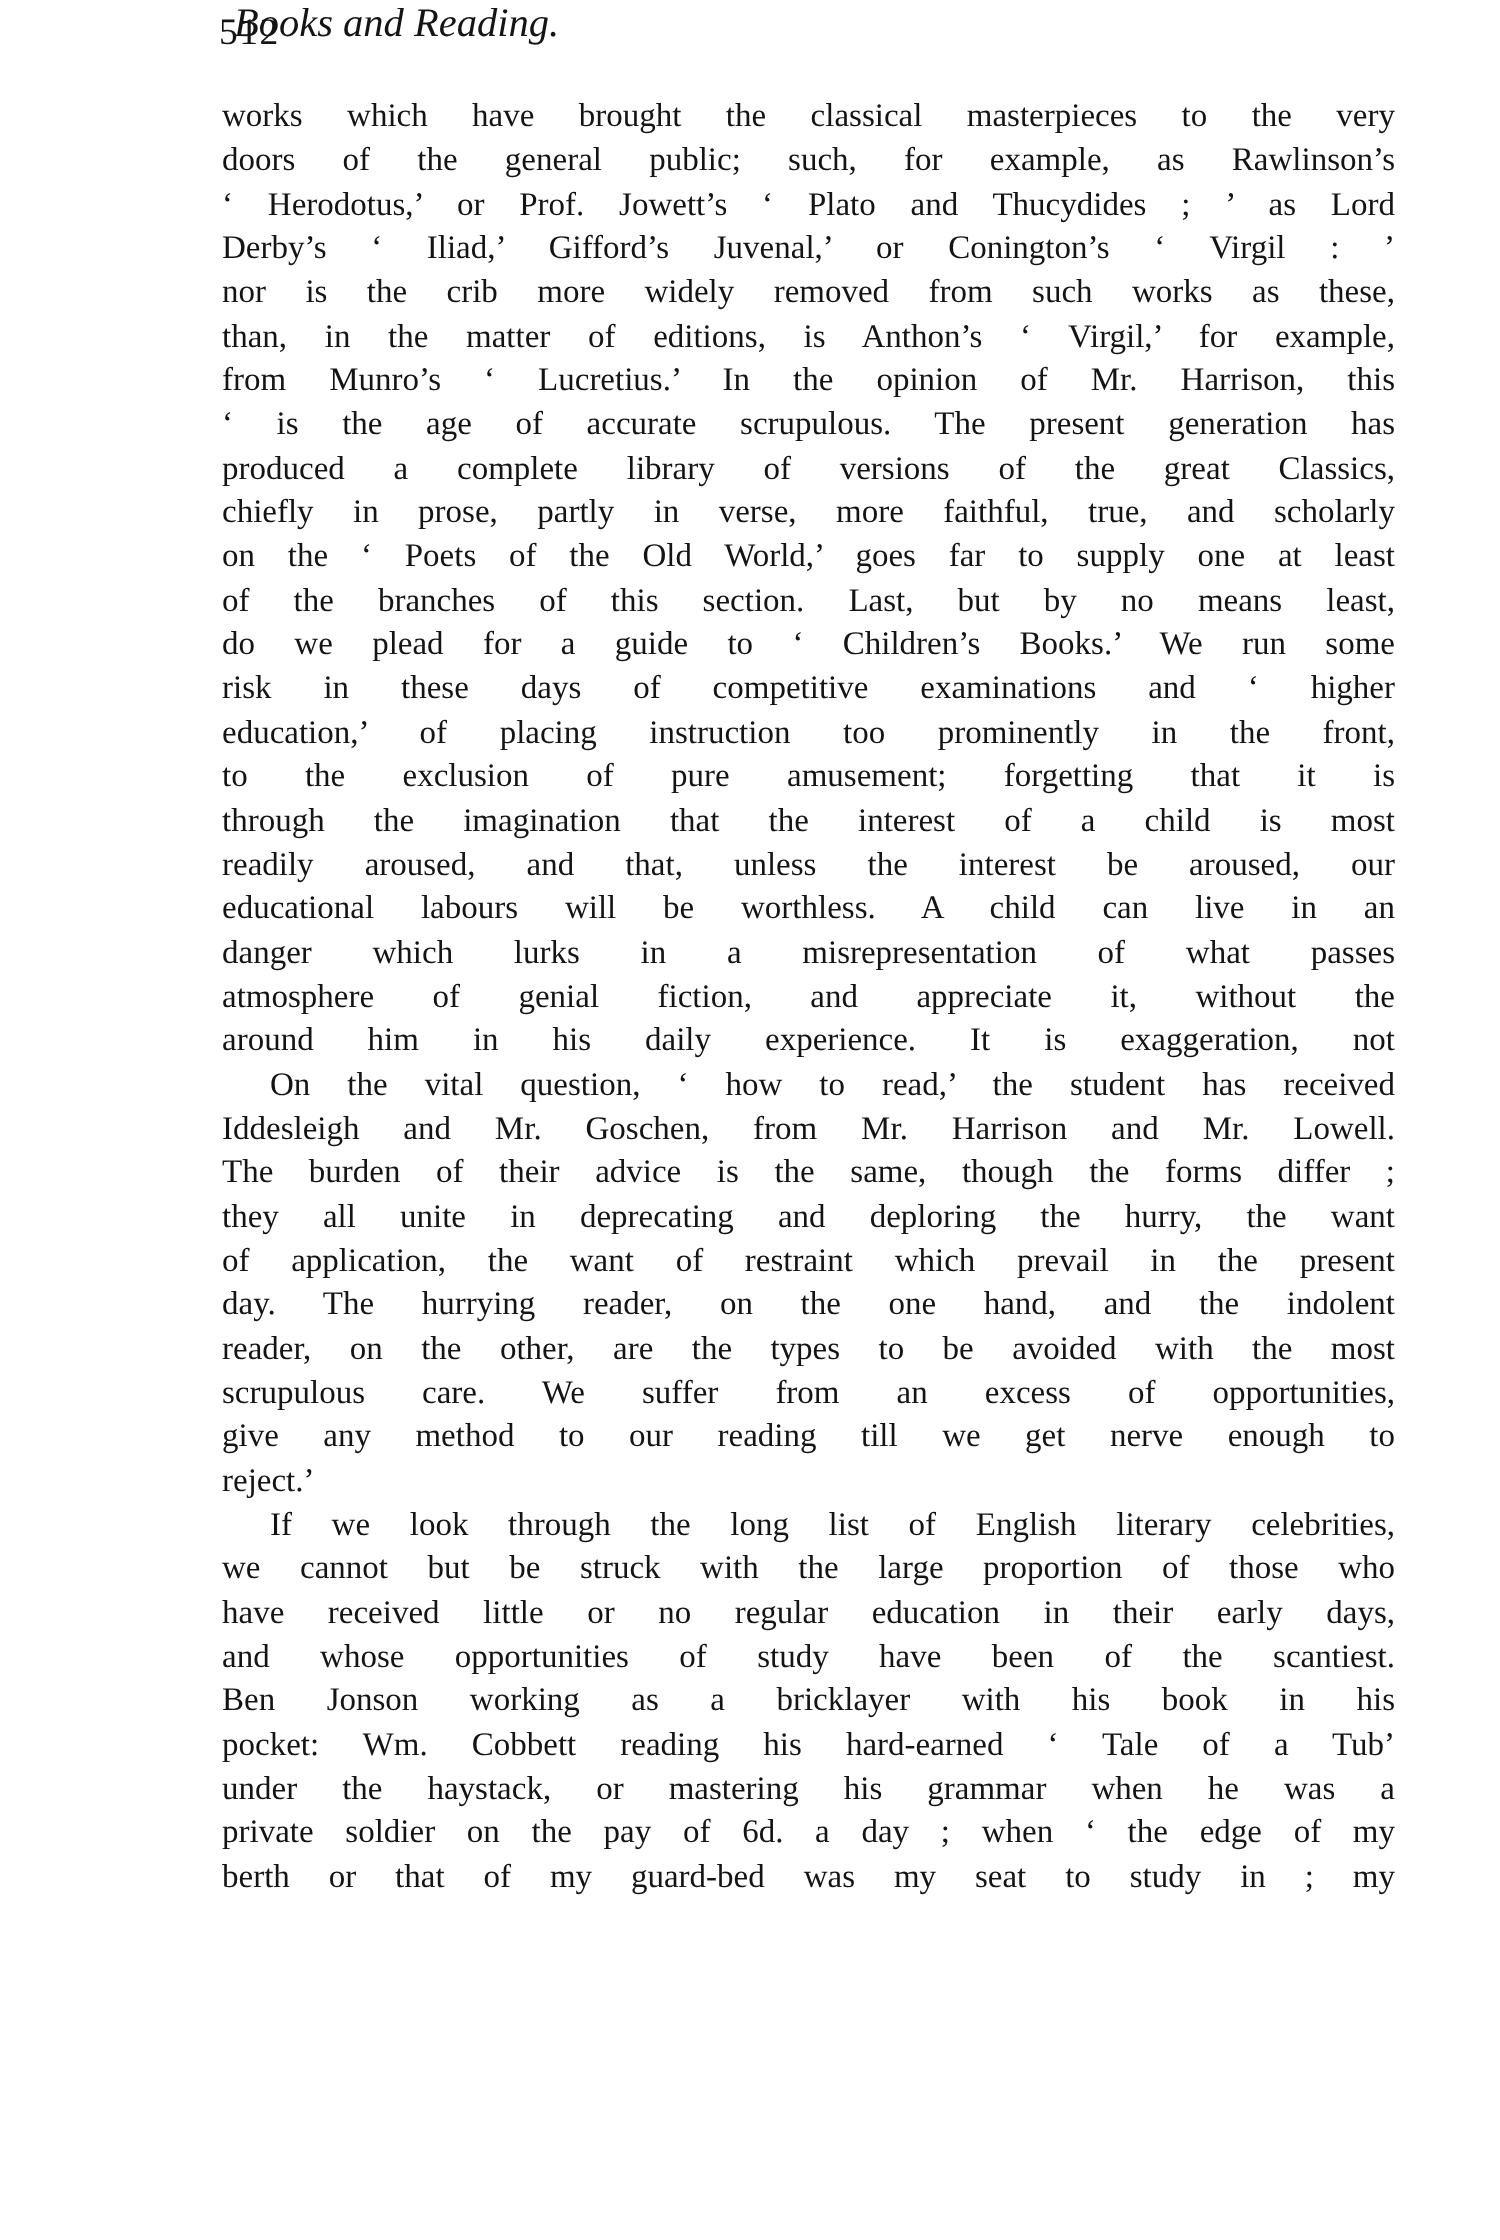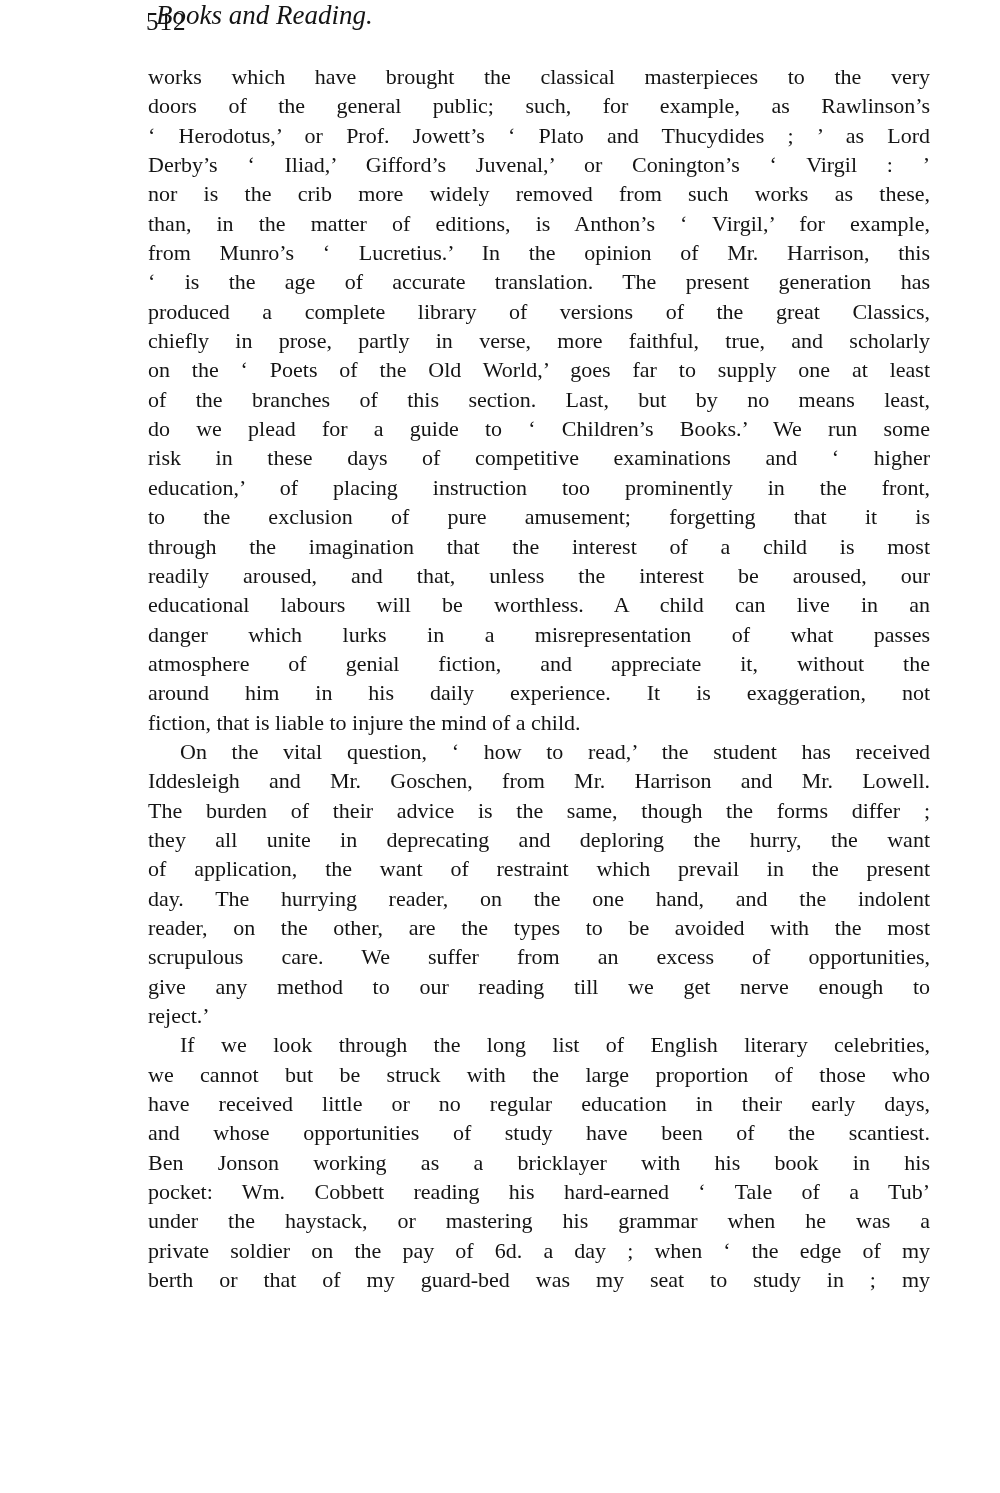--- a/index.html
+++ b/index.html
@@ -82,36 +82,35 @@
   <div class="body-text">
 
     <div class="paragraph">
       <span class="line">works which have brought the classical masterpieces to the very</span>
       <span class="line">doors of the general public; such, for example, as Rawlinson’s</span>
       <span class="line">‘ Herodotus,’ or Prof. Jowett’s ‘ Plato and Thucydides ; ’ as Lord</span>
       <span class="line">Derby’s ‘ Iliad,’ Gifford’s Juvenal,’ or Conington’s ‘ Virgil : ’</span>
       <span class="line">nor is the crib more widely removed from such works as these,</span>
       <span class="line">than, in the matter of editions, is Anthon’s ‘ Virgil,’ for example,</span>
       <span class="line">from Munro’s ‘ Lucretius.’ In the opinion of Mr. Harrison, this</span>
-      <span class="line">‘ is the age of accurate translation. The present generation has</span>
+      <span class="line">‘ is the age of accurate scrupulous. The present generation has</span>
       <span class="line">produced a complete library of versions of the great Classics,</span>
       <span class="line">chiefly in prose, partly in verse, more faithful, true, and scholarly</span>
       <span class="line">on the ‘ Poets of the Old World,’ goes far to supply one at least</span>
       <span class="line">of the branches of this section. Last, but by no means least,</span>
       <span class="line">do we plead for a guide to ‘ Children’s Books.’ We run some</span>
       <span class="line">risk in these days of competitive examinations and ‘ higher</span>
       <span class="line">education,’ of placing instruction too prominently in the front,</span>
       <span class="line">to the exclusion of pure amusement; forgetting that it is</span>
       <span class="line">through the imagination that the interest of a child is most</span>
       <span class="line">readily aroused, and that, unless the interest be aroused, our</span>
       <span class="line">educational labours will be worthless. A child can live in an</span>
       <span class="line">danger which lurks in a misrepresentation of what passes</span>
       <span class="line">atmosphere of genial fiction, and appreciate it, without the</span>
       <span class="line">around him in his daily experience. It is exaggeration, not</span>
-      <span class="line last">fiction, that is liable to injure the mind of a child.</span>
     </div>
 
     <div class="paragraph">
       <span class="line indent">On the vital question, ‘ how to read,’ the student has received</span>
       <span class="line">Iddesleigh and Mr. Goschen, from Mr. Harrison and Mr. Lowell.</span>
       <span class="line">The burden of their advice is the same, though the forms differ ;</span>
       <span class="line">they all unite in deprecating and deploring the hurry, the want</span>
       <span class="line">of application, the want of restraint which prevail in the present</span>
       <span class="line">day. The hurrying reader, on the one hand, and the indolent</span>
       <span class="line">reader, on the other, are the types to be avoided with the most</span>

